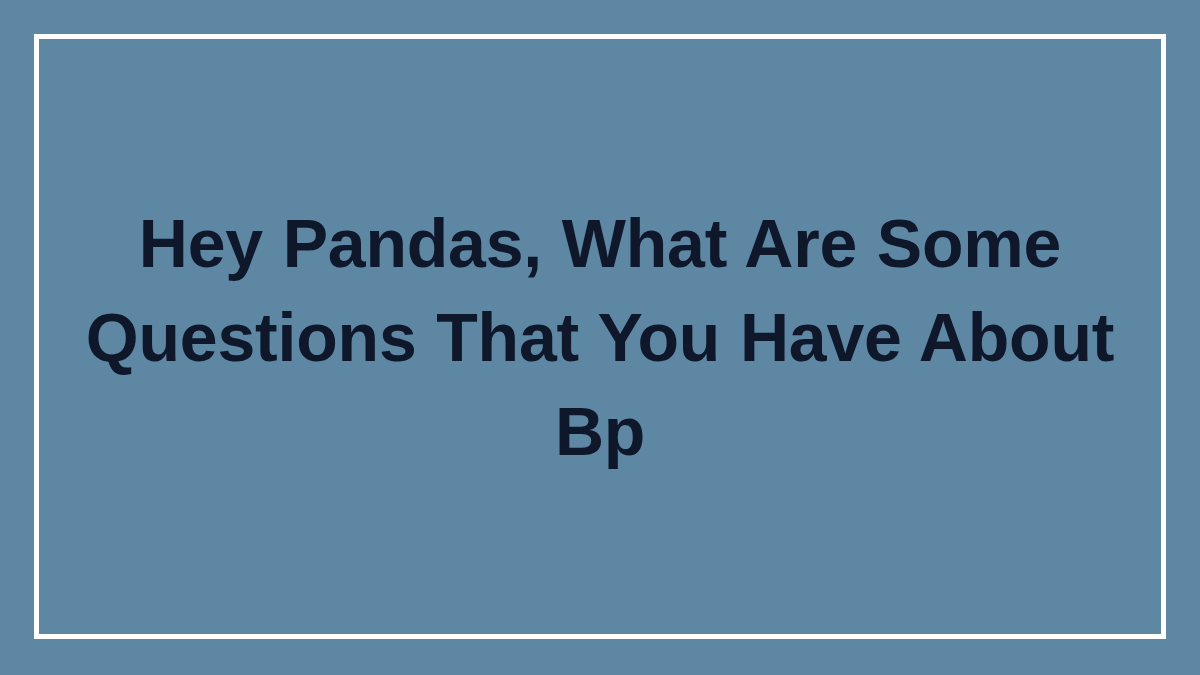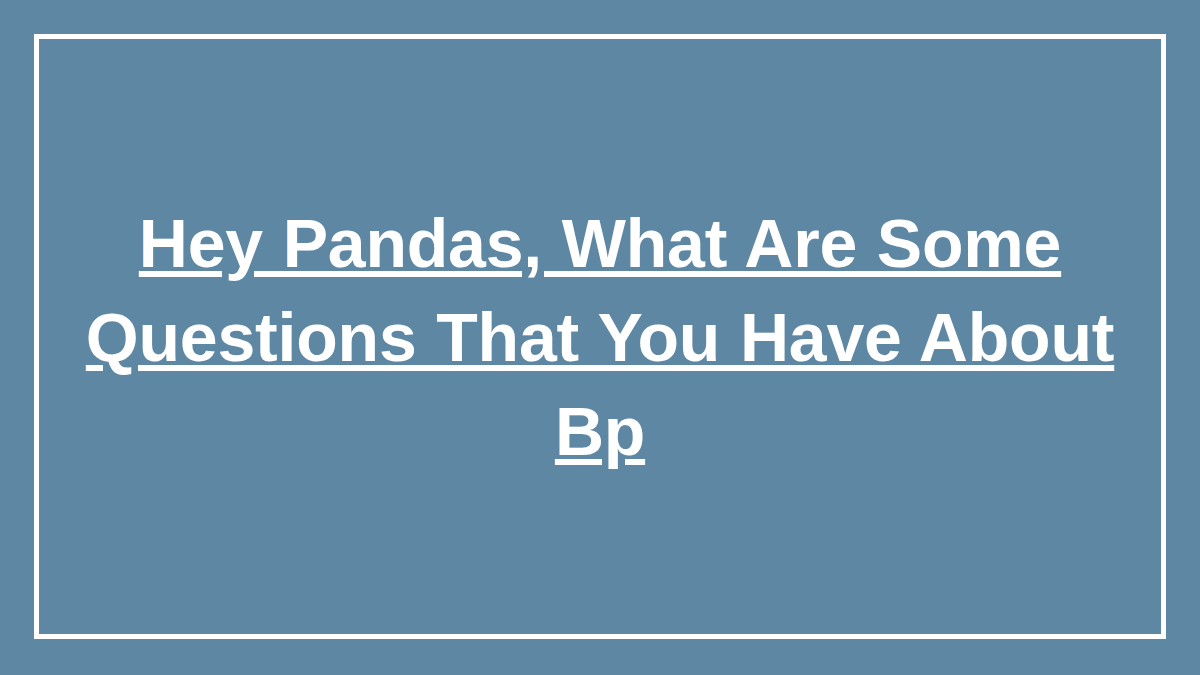--- a/index.html
+++ b/index.html
@@ -63,16 +63,16 @@
   }
 </style>
 </head>
 <body>
 
 <div class="poster" style="background: rgb(94, 135, 164);">
 
   <div class="poster-frame" style="border-color: rgb(255, 255, 255);"></div>
 
   <div class="headline-wrap">
-    <h1 class="headline" style="color: #ffffff; text-decoration: underline;">Hey Pandas, What Are Some Questions That You Have About Bp</h1>
+    <h1 class="headline" style="color: #0f172a;">Hey Pandas, What Are Some Questions That You Have About Bp</h1>
   </div>
 
 </div>
 
 </body></html>

